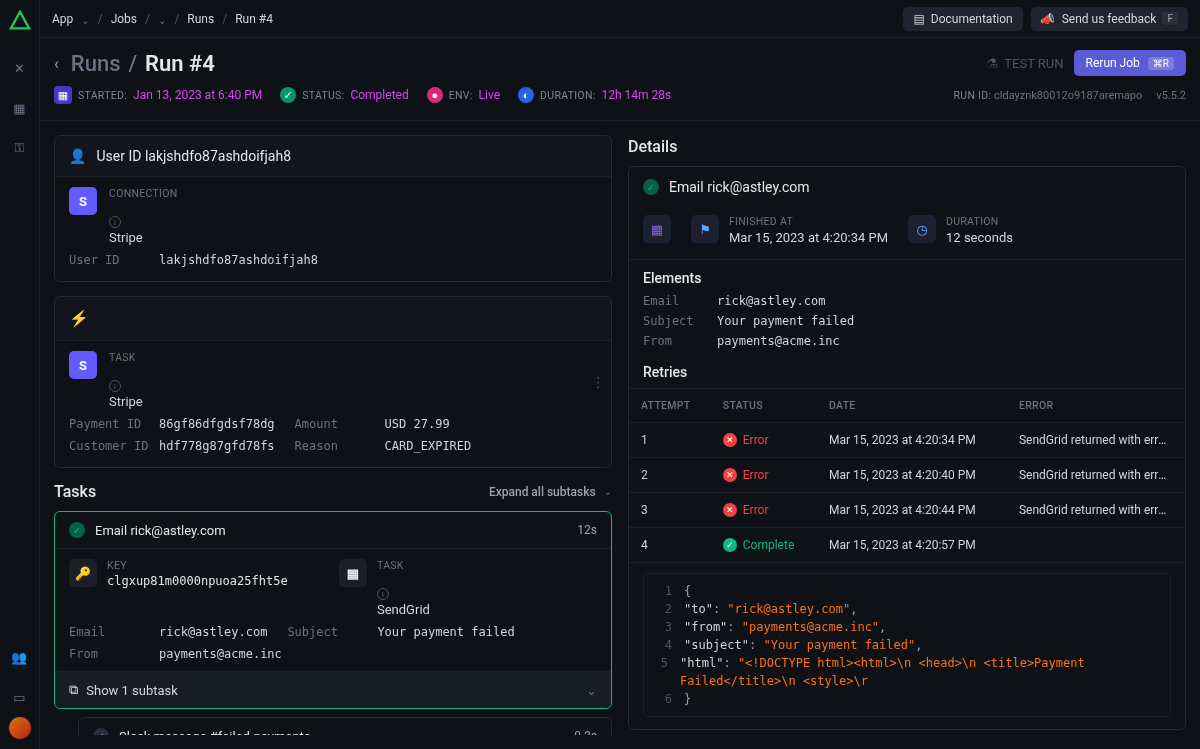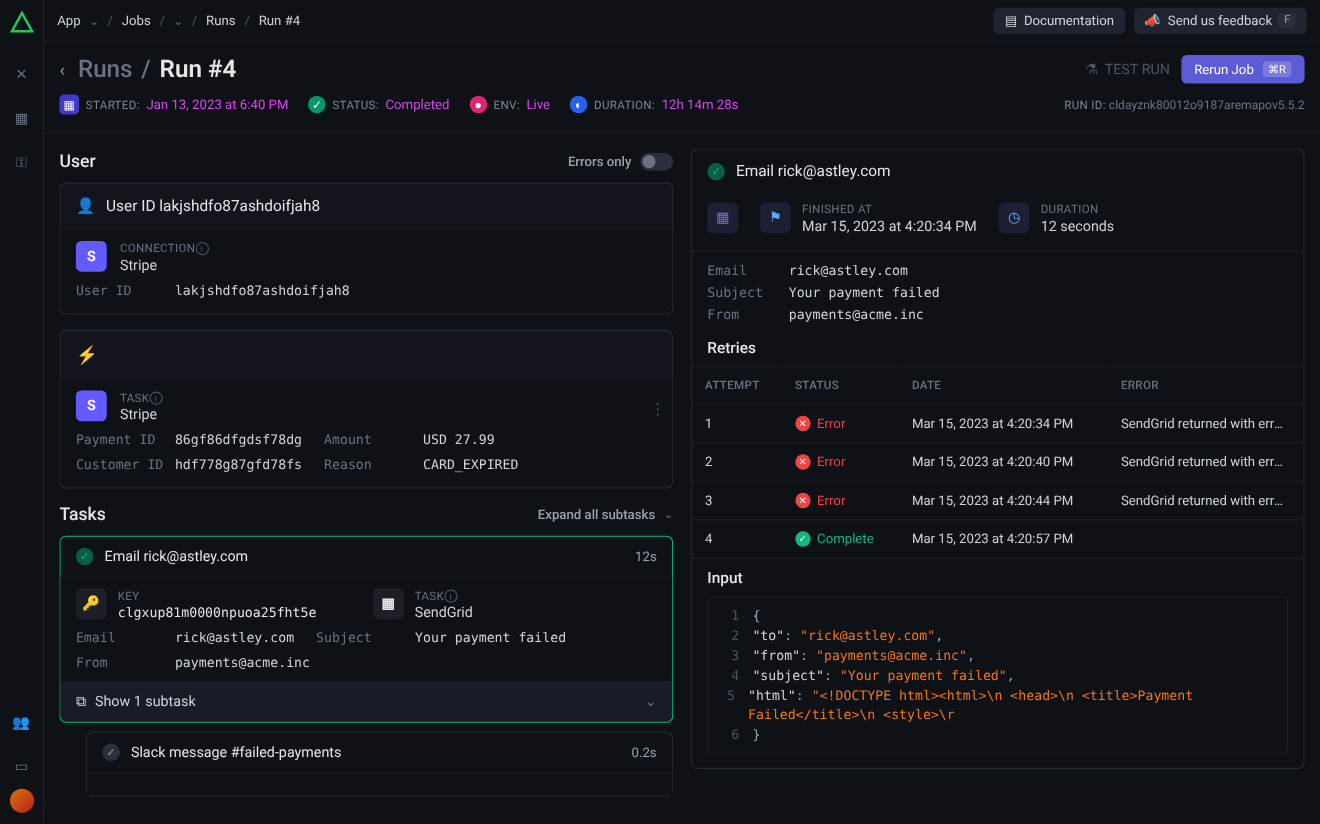--- a/index.html
+++ b/index.html
@@ -79,21 +79,21 @@
 .meta-row {
   display: flex;
   align-items: center;
   gap: 18px;
   padding: 10px 0 12px 0;
   font-size: 12px;
 }
 .meta-item { display: flex; align-items: center; gap: 6px; }
 .meta-label { color: #7c8794; text-transform: uppercase; font-size: 10.5px; letter-spacing: 0.3px; }
 .meta-value { color: #d946ef; }
-.meta-right { margin-left: auto; display: flex; align-items: flex-end; font-size: 11px; color: #6b7280; }
+.meta-right { margin-left: auto; display: flex; gap: 14px; align-items: flex-end; font-size: 11px; color: #6b7280; }
 .ic { width: 18px; height: 18px; border-radius: 4px; display: flex; align-items: center; justify-content: center; font-size: 11px; }
 .ic-purple { background: #4338ca; color:#fff; }
 .ic-green { background: #059669; color:#fff; border-radius:50%; width:16px; height:16px; }
 .ic-pink { background: #db2777; color:#fff; border-radius:50%; width:16px; height:16px; }
 .ic-blue { background: #2563eb; color:#fff; border-radius:50%; width:16px; height:16px; }
 .content {
   display: flex;
   flex: 1;
   overflow: hidden;
   gap: 16px;
@@ -133,21 +133,21 @@
 }
 .sqicon {
   width: 28px; height: 28px; border-radius: 5px;
   display: flex; align-items:center; justify-content:center;
   font-weight:700; font-size:13px;
 }
 .sq-stripe { background:#635bff; color:#fff; }
 .sq-key { background:#1c1f26; }
 .sq-sendgrid { background:#1c1f26; }
 .subrow { display:flex; gap:12px; margin-bottom:8px; }
-.tiny-label { font-size:10.5px; color:#6b7280; text-transform:uppercase; letter-spacing:0.3px; display:flex; align-items:flex-end; gap:0;}
+.tiny-label { font-size:10.5px; color:#6b7280; text-transform:uppercase; letter-spacing:0.3px; display:flex; align-items:flex-start; gap:16px;flex-direction:column;}
 .tiny-val { font-size:13px; color:#d1d5db; margin-top:2px;}
 .mono { font-family: ui-monospace, "SF Mono", Menlo, monospace; font-size:12px; color:#e5e5e5; }
 .kvrow { display:flex; gap:20px; margin-top:8px; }
 .kv { display:flex; gap:10px; font-size:12px; }
 .kv .k { color:#6b7280; font-family:ui-monospace,Menlo,monospace; min-width:80px;}
 .kv .v { color:#d1d5db; font-family:ui-monospace,Menlo,monospace; }
 .task-card { border:1px solid #10b981; border-radius:6px; margin-bottom:8px; position:relative; }
 .task-card.secondary { border-color:#272b33; margin-left:24px; }
 .task-hd { display:flex; align-items:center; gap:10px; padding:10px 14px; font-size:13px; }
 .task-hd .dur { margin-left:auto; font-size:12px; color:#9ca3af; }
@@ -279,27 +279,20 @@
         <div class="meta-right">
           <span><span class="meta-label">RUN ID:</span> <span>cldayznk80012o9187aremapo</span></span>
           <span>v5.5.2</span>
         </div>
       </div>
     </div>
 
     <div class="content">
 
       <div class="col">
-        <div class="section-head">
-          <span>User</span>
-          <div class="right">
-            <span>Errors only</span>
-            <div class="toggle"></div>
-          </div>
-        </div>
         <div class="card">
           <div class="card-hd">
             <span class="person-ic">👤</span>
             <span><span>User ID</span> <span>lakjshdfo87ashdoifjah8</span></span>
           </div>
           <div class="card-body">
             <div class="subrow">
               <div class="sqicon sq-stripe">S</div>
               <div>
                 <div class="tiny-label">
@@ -419,20 +412,23 @@
             <span>Slack message #failed-payments</span>
             <span class="dur">0.2s</span>
           </div>
           <div class="task-body">
             
           </div>
         </div>
       </div>
 
       <div class="col">
+        <div class="section-head">
+            <span>Details</span>
+          </div>
         <div class="detail-card">
           <div class="detail-hd">
             <span class="check ok">✓</span>
             <span>Email rick@astley.com</span>
           </div>
           <div class="time-row">
             <div class="time-item">
               <div class="time-ic">
                   <span class="cal-ic">▦</span>
                 </div>
@@ -451,20 +447,21 @@
                   <span class="clock-ic">◷</span>
                 </div>
               <div>
                 <div class="tiny-label">DURATION</div>
                 <div class="tiny-val">12 seconds</div>
               </div>
             </div>
           </div>
 
           <div class="sub-section">
+            <h4>Elements</h4>
             <div id="elements-list">
                 <div class="el-row">
                   <span class="ek">Email</span>
                   <span class="ev">rick@astley.com</span>
                 </div>
                 <div class="el-row">
                   <span class="ek">Subject</span>
                   <span class="ev">Your payment failed</span>
                 </div>
                 <div class="el-row">
@@ -516,21 +513,20 @@
                   <td>
                     <span class="st-ok"><span class="dot g">✓</span>Complete</span>
                   </td>
                   <td>Mar 15, 2023 at 4:20:57 PM</td>
                   <td class="trunc"></td>
                 </tr>
               </tbody>
           </table>
 
           <div class="sub-section">
-            <h4>Input</h4>
             <div class="code-block" id="input-code">
                 <div class="code-line">
                   <span class="ln">1</span>
                   <span class="cp">{</span>
                 </div>
                 <div class="code-line">
                   <span class="ln">2</span>
                   <span class="cp">  <span class="ck">"to"</span>: <span class="cs">"rick@astley.com"</span>,</span>
                 </div>
                 <div class="code-line">

